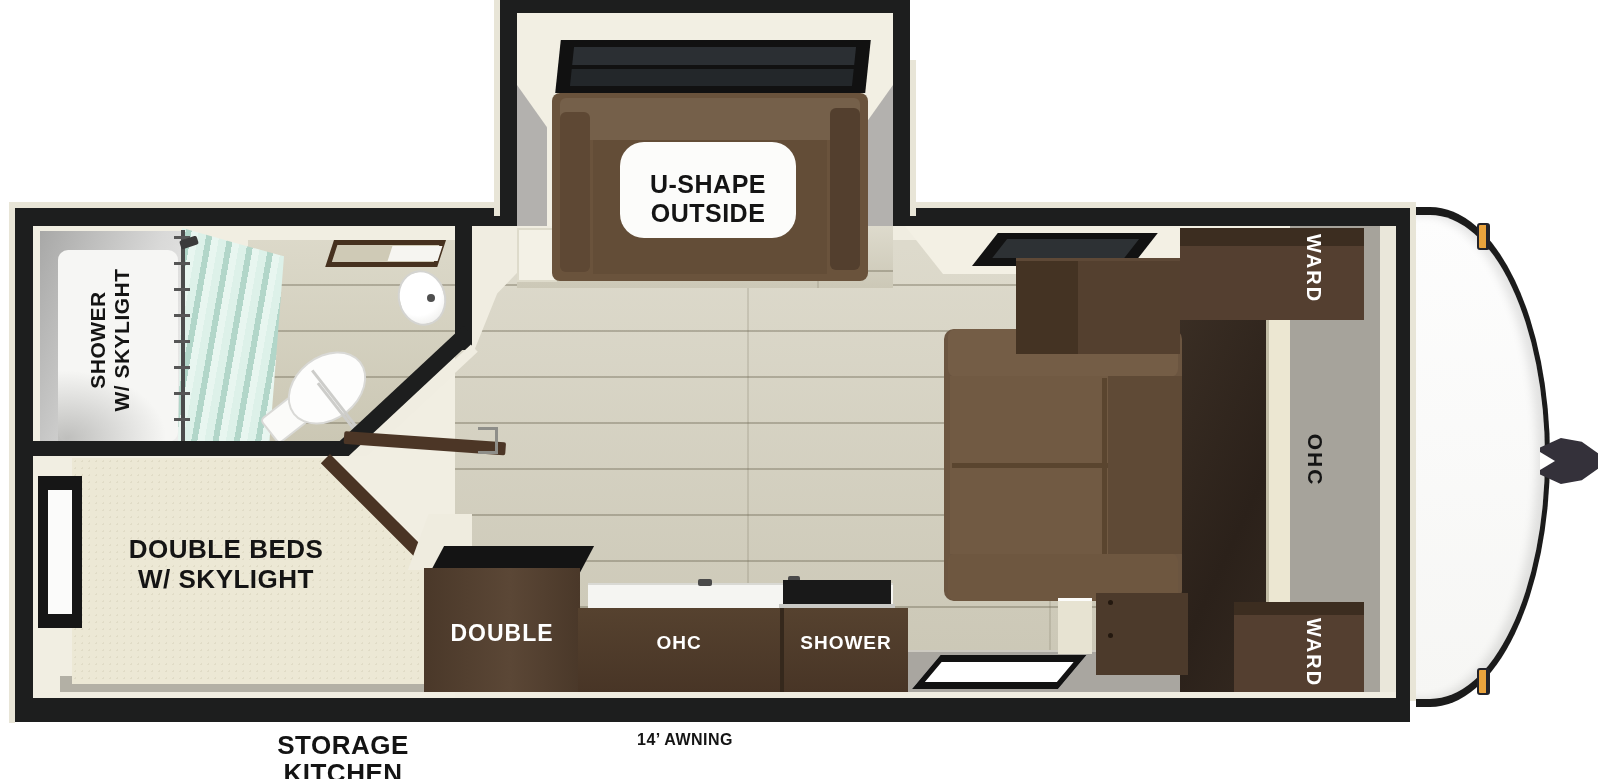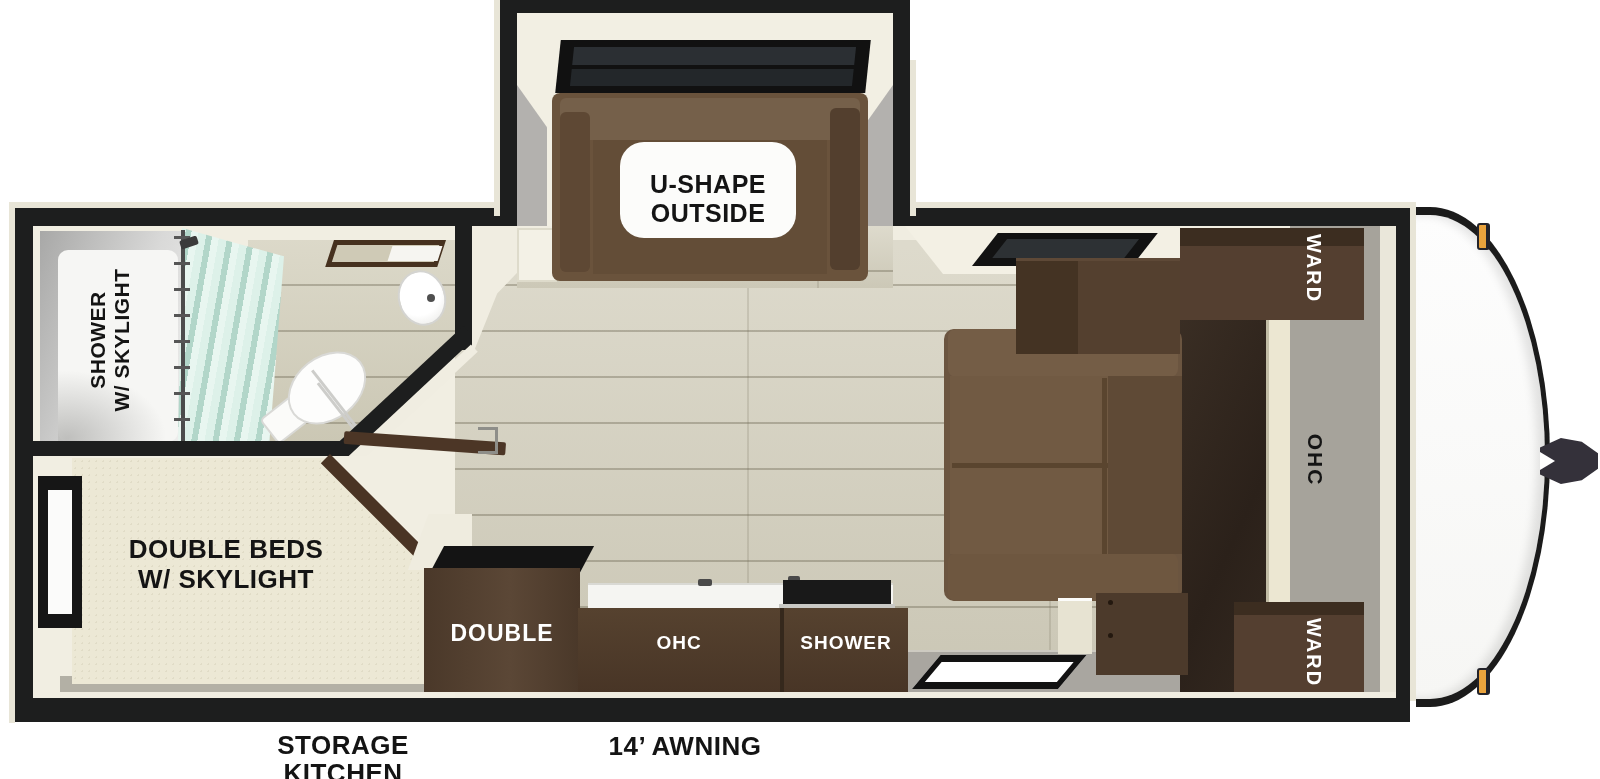--- a/index.html
+++ b/index.html
@@ -170,21 +170,21 @@
   .dinette-sofa{left:552px;top:93px;width:316px;height:188px;background:#6a533c;border-radius:8px;}
   .dinette-back{left:560px;top:98px;width:300px;height:42px;background:#75604a;border-radius:6px;}
   .dinette-inner{left:593px;top:140px;width:234px;height:134px;background:#634d37;}
   .dinette-arm-l{left:560px;top:112px;width:30px;height:160px;background:#5e4834;border-radius:6px;}
   .dinette-arm-r{left:830px;top:108px;width:30px;height:162px;background:#533f2e;border-radius:6px;}
   .dinette-card{left:620px;top:142px;width:176px;height:96px;background:#fcfcfa;border-radius:24px;}
   .dinette-card .txt{margin-top:28px;font-size:25px;line-height:29px;}
 
   
   .outside-label{left:233px;top:731px;width:220px;font-size:26px;line-height:28px;}
-  .awning-label{left:565px;top:731px;width:240px;font-size:26px;}
+  .awning-label{left:565px;top:731px;width:240px;font-size:16px;}
 </style>
 </head>
 <body>
 
 <div class="stage">
 
   <div class="el cap"></div>
   <div class="el hitch"></div>
   <div class="el hitch-notch"></div>
   <div class="el marker top"></div>

